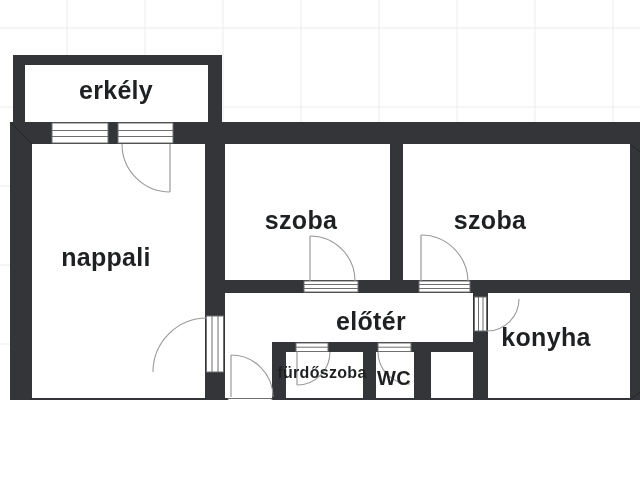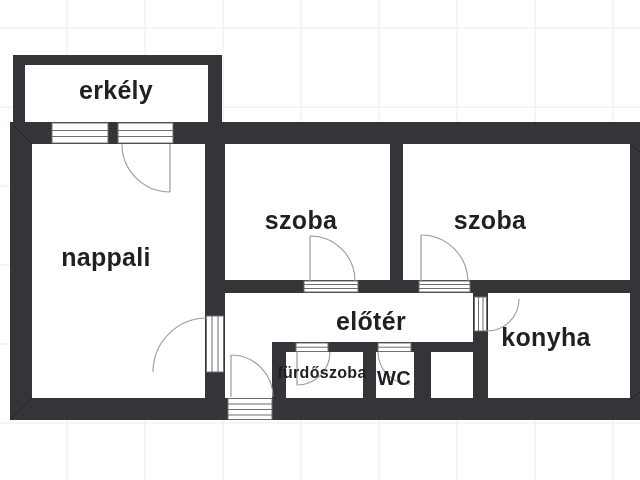--- a/index.html
+++ b/index.html
@@ -1,16 +1,16 @@
 <!DOCTYPE html>
 <html style="--wall: #333538; --label: #1e2022; --grid: #ececec; --floor: #ffffff; --symline: #6f6f6f; --arcline: #9a9a9a;"><head>
 <meta charset="utf-8">
 <style>
   html,body{margin:0;padding:0;background:#ffffff;}
-  .canvas{position:relative;width:640px;height:480px;overflow:hidden;background:#ffffff;
+  .canvas{position:relative;width:640px;height:400px;overflow:hidden;background:#ffffff;
           font-family:"Liberation Sans",sans-serif;}
   svg{display:block;width:640px;height:480px;}
   .grid{stroke:var(--grid,#ececec);stroke-width:1;}
   .floor{fill:var(--floor,#ffffff);}
   .wall{fill:var(--wall,#333538);shape-rendering:crispEdges;}
   .mitre{stroke:rgba(0,0,0,0.28);stroke-width:1;}
   .sym{fill:var(--floor,#ffffff);stroke:var(--symline,#6f6f6f);stroke-width:1;}
   .symline{stroke:var(--symline,#6f6f6f);stroke-width:1;fill:none;}
   .arc{fill:none;stroke:var(--arcline,#9a9a9a);stroke-width:1.1;}
   .leaf{stroke:var(--arcline,#9a9a9a);stroke-width:1.2;fill:none;}

